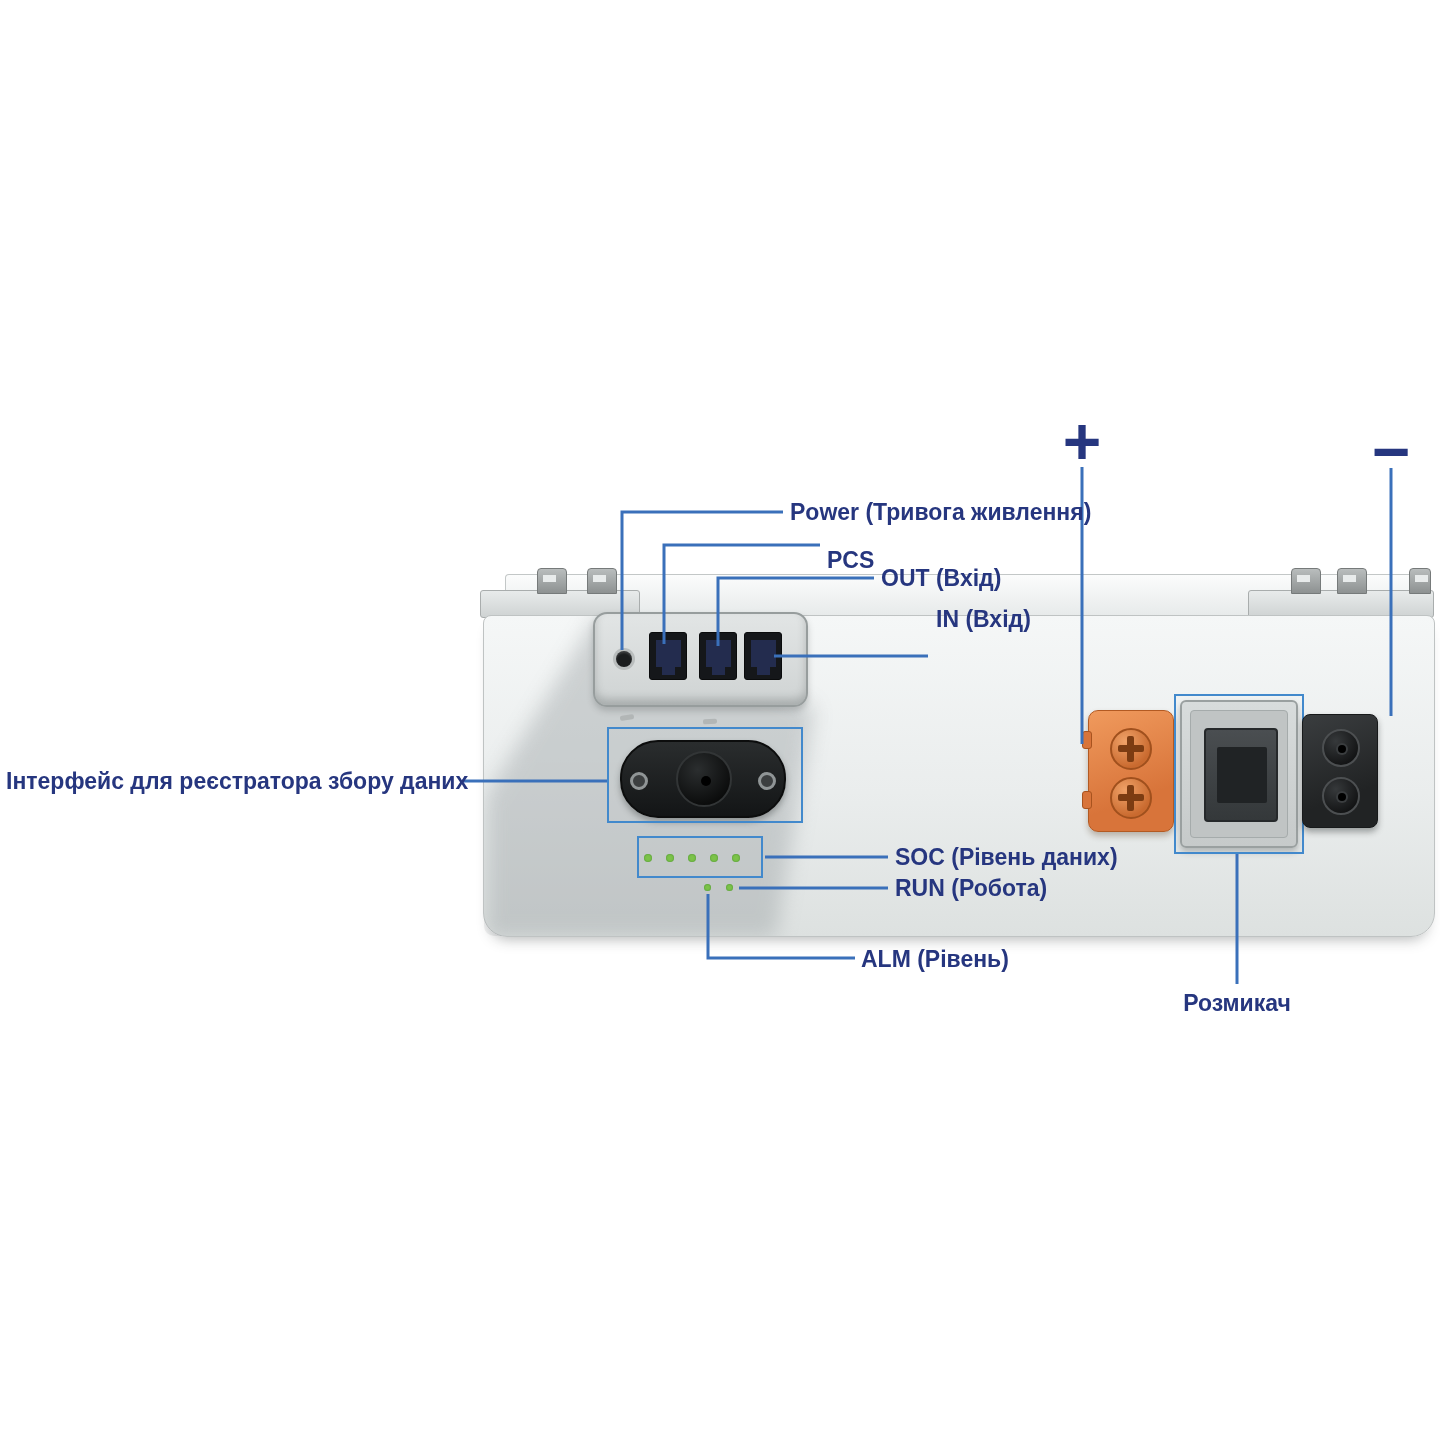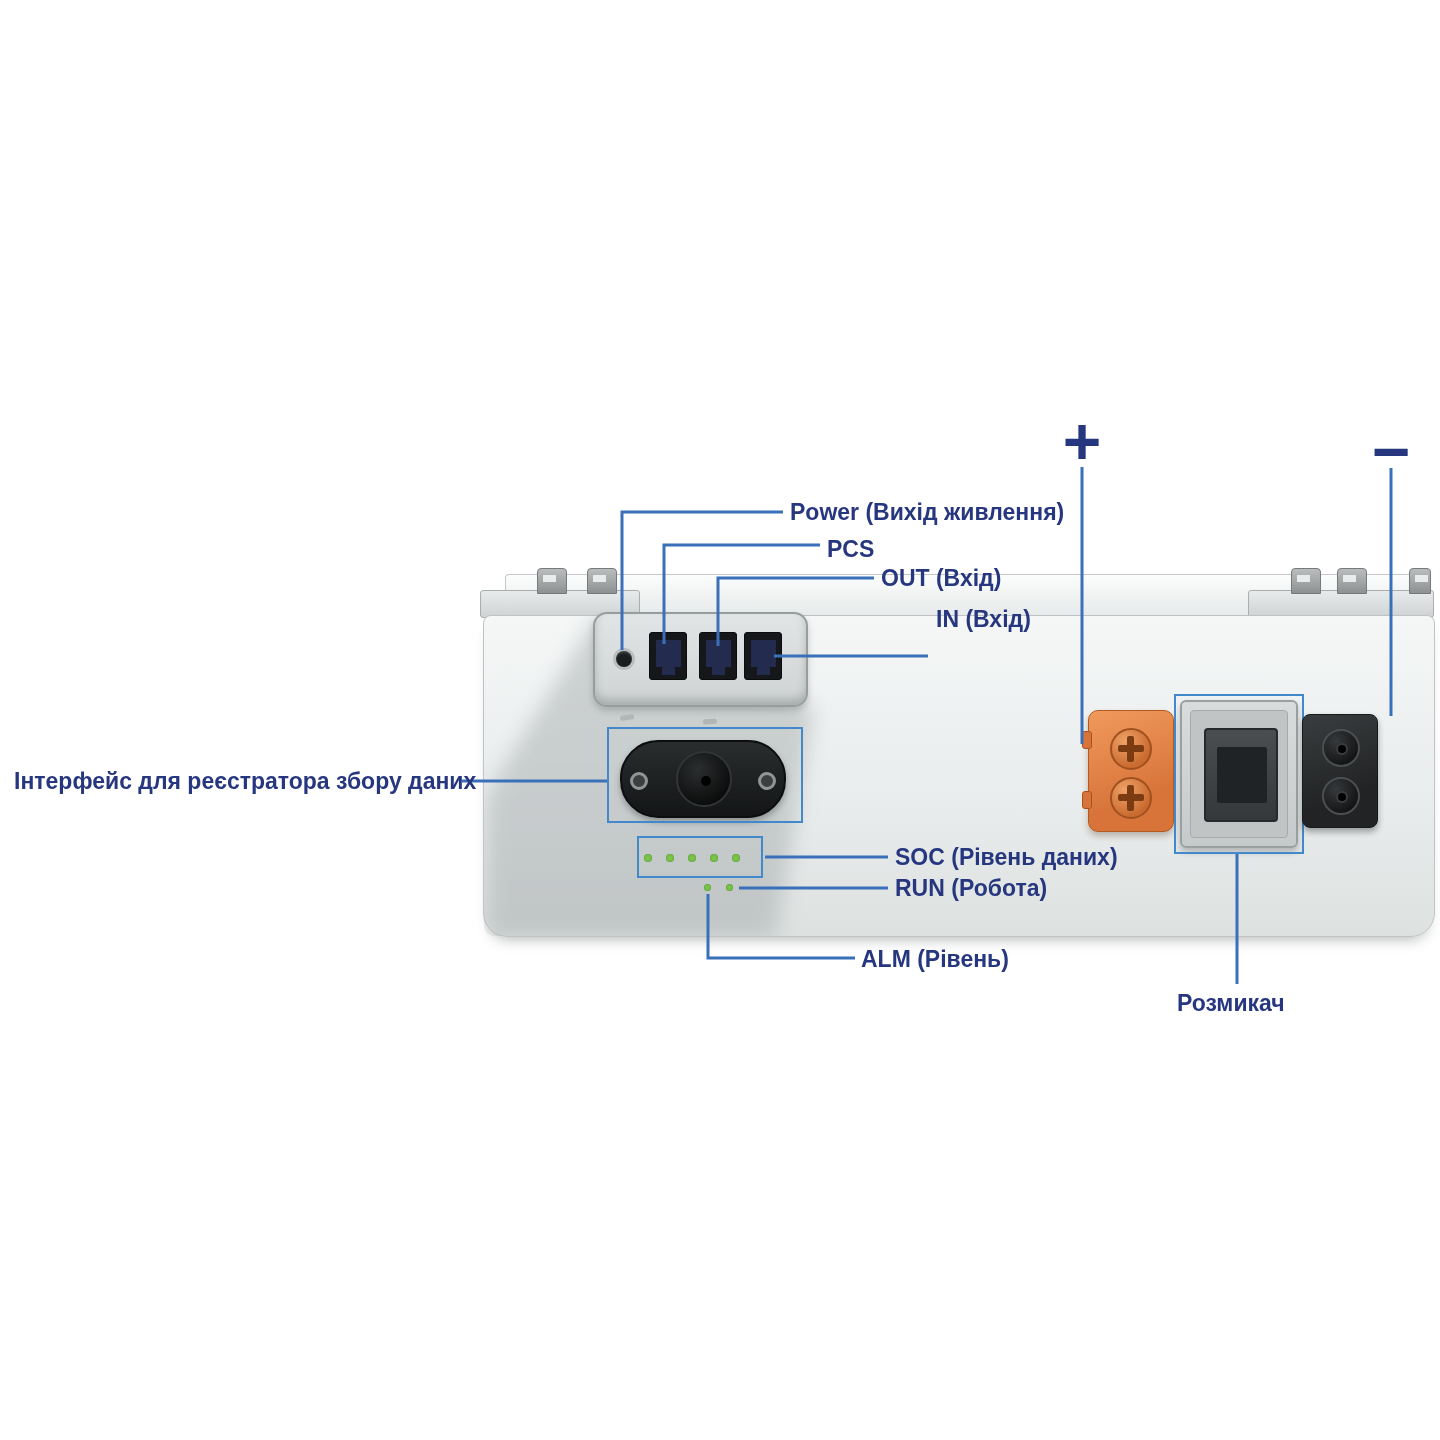--- a/index.html
+++ b/index.html
@@ -209,25 +209,25 @@
     <line class="leader" x1="774" y1="656" x2="928" y2="656"></line>
     <line class="leader" x1="462" y1="781" x2="607" y2="781"></line>
     <line class="leader" x1="765" y1="857" x2="888" y2="857"></line>
     <line class="leader" x1="739" y1="888" x2="888" y2="888"></line>
     <polyline class="leader" points="708,894 708,958 855,958"></polyline>
     <line class="leader" x1="1237" y1="854" x2="1237" y2="984"></line>
     <line class="leader" x1="1082" y1="467" x2="1082" y2="744"></line>
     <line class="leader" x1="1391" y1="468" x2="1391" y2="716"></line>
   </svg>
 
-  <div class="label" style="left:790px;top:499px">Power (Вихід живлення)</div>
-  <div class="label" style="left:827px;top:536px">PCS</div>
+  <div class="label" style="left:790px;top:499px">Power (Тривога живлення)</div>
+  <div class="label" style="left:827px;top:547px">PCS</div>
   <div class="label" style="left:881px;top:565px">OUT (Вхід)</div>
   <div class="label" style="left:936px;top:606px">IN (Вхід)</div>
-  <div class="label" style="left:14px;top:768px">Інтерфейс для реєстратора збору даних</div>
+  <div class="label" style="left:6px;top:768px">Інтерфейс для реєстратора збору даних</div>
   <div class="label" style="left:895px;top:844px">SOC (Рівень даних)</div>
   <div class="label" style="left:895px;top:875px">RUN (Робота)</div>
   <div class="label" style="left:861px;top:946px">ALM (Рівень)</div>
-  <div class="label" style="left:1177px;top:990px;width:120px;text-align:left">Розмикач</div>
+  <div class="label" style="left:1177px;top:990px;width:120px;text-align:center">Розмикач</div>
   <div class="sign" style="left:1054px;top:406px;width:56px">+</div>
   <div class="sign" style="left:1362px;top:416px;width:58px">−</div>
 
 </div>
 
 </body></html>

